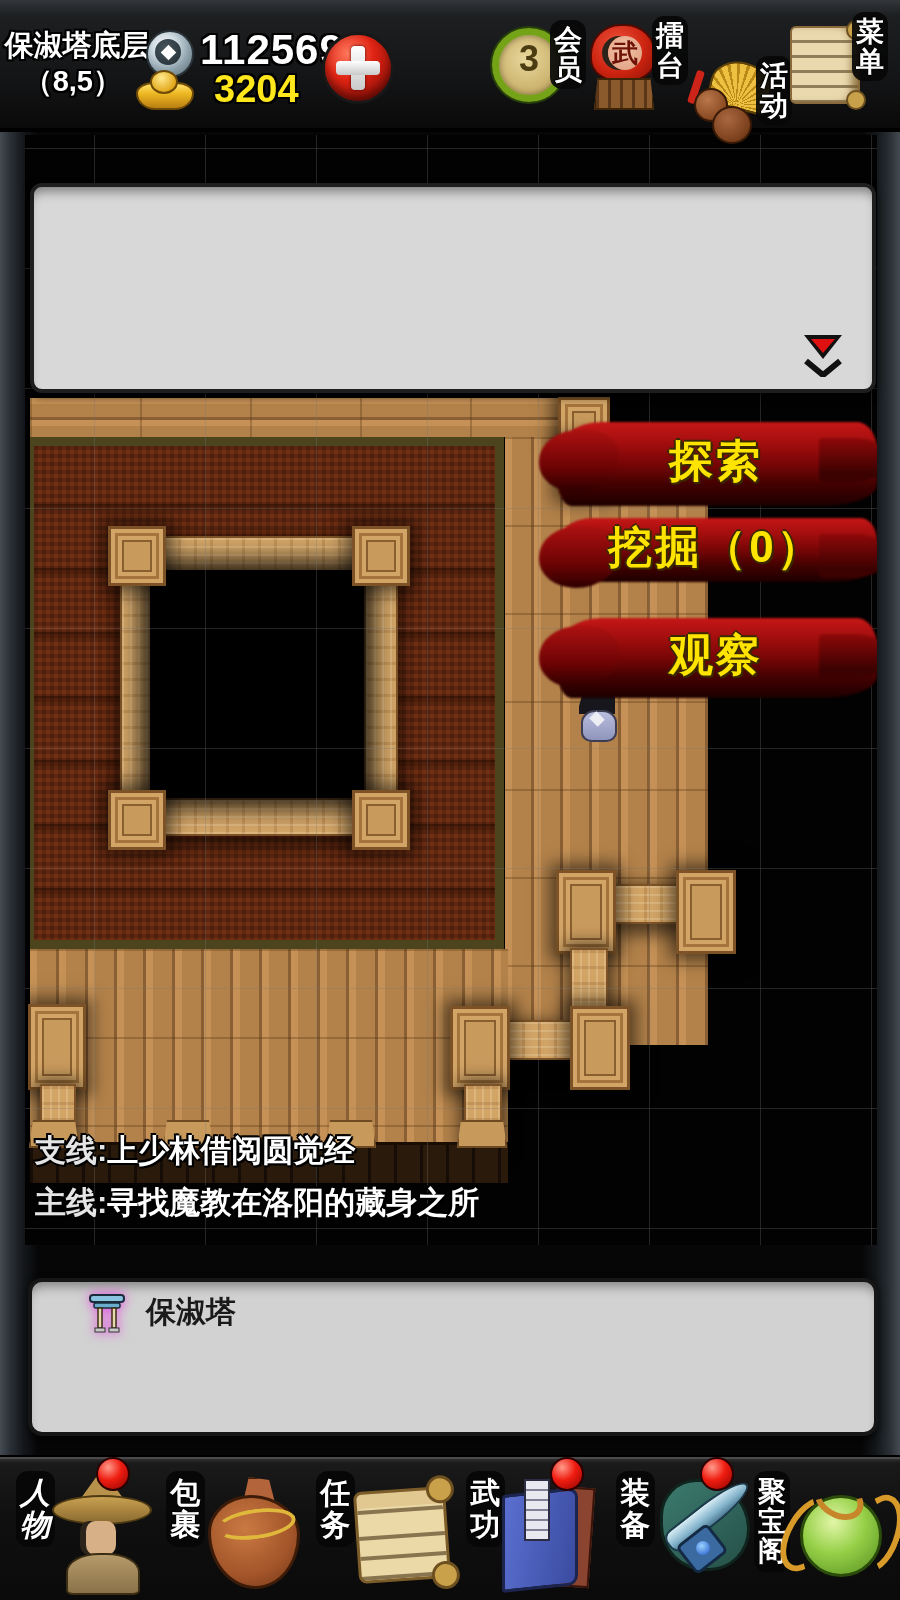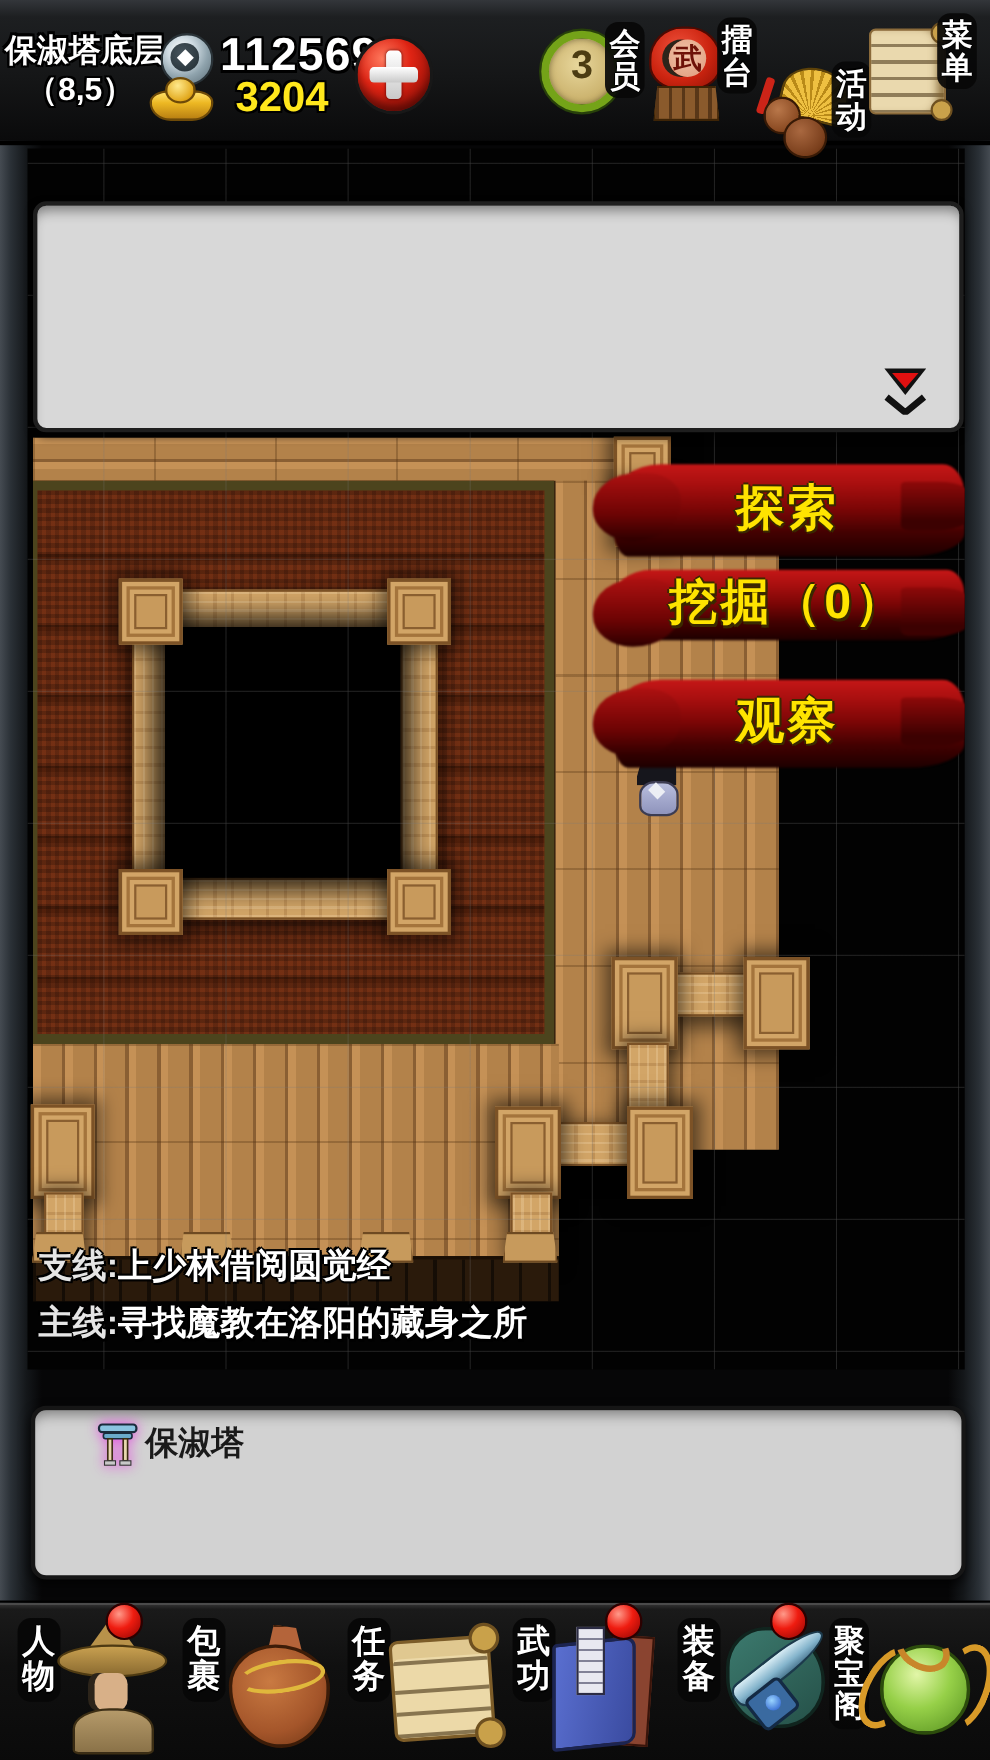--- a/index.html
+++ b/index.html
@@ -142,21 +142,21 @@
     font-size:44px;font-weight:bold;color:#ffe400;letter-spacing:3px;
     text-shadow:-2px 0 #3a2800,2px 0 #3a2800,0 -2px #3a2800,0 2px #3a2800,2px 2px #3a2800;}
   
   .quest-line{left:10px;width:620px;font-size:31px;font-weight:bold;z-index:6;white-space:nowrap;}
   .q-prefix{color:#e5e5e5;text-shadow:-2px 0 #000,2px 0 #000,0 -2px #000,0 2px #000,-2px -2px #000,2px 2px #000;}
   .q-text{color:#fff;text-shadow:-2px 0 #000,2px 0 #000,0 -2px #000,0 2px #000,-2px -2px #000,2px 2px #000;}
 
   
   #info-box{left:28px;top:1278px;width:842px;height:150px;z-index:5;background:#d2d2d2;
     border:4px solid #161616;border-radius:14px;box-shadow:inset 0 10px 12px -6px rgba(0,0,0,0.4),0 4px 10px rgba(0,0,0,0.7);}
-  #info-item{position:absolute;left:56px;top:8px;height:44px;display:flex;align-items:center;gap:6px;cursor:pointer;}
+  #info-item{position:absolute;left:56px;top:8px;height:44px;display:flex;align-items:center;gap:20px;cursor:pointer;}
   #gate-glow{width:38px;height:42px;position:relative;filter:drop-shadow(0 0 6px #e44ae0);}
   #info-label{font-size:30px;font-weight:bold;color:#1a1a1a;}
 
   
   #nav{left:0;top:1455px;width:900px;height:145px;z-index:6;
     background:linear-gradient(180deg,#3a3a3a 0,#1a1a1a 6px,#101010 40%,#0a0a0a 100%);
     border-top:2px solid #000;box-shadow:inset 0 2px 0 #4a4a4a;}
   .nav-item{position:absolute;top:4px;width:150px;height:140px;cursor:pointer;}
   .nav-label{position:absolute;left:8px;top:10px;width:1.15em;word-break:break-all;line-height:1.06;
     font-size:30px;font-weight:bold;color:#fff;background:rgba(6,6,6,0.92);border-radius:12px;padding:6px 2px;text-align:center;
@@ -330,21 +330,21 @@
           <rect x="24" y="17" width="4" height="20" fill="#e8d8b0" stroke="#3c2c14" stroke-width="1.5"></rect>
           <rect x="7" y="37" width="10" height="4" fill="#c8c8c8" stroke="#333" stroke-width="1"></rect>
           <rect x="21" y="37" width="10" height="4" fill="#c8c8c8" stroke="#333" stroke-width="1"></rect>
         </svg>
       </div>
       <div id="info-label">保淑塔</div>
     </div>
   </div>
 
   <div id="nav" class="abs">
-    <div class="nav-item" style="left:8px;">
+    <div class="nav-item" style="left:8px;font-style:italic;">
       <div class="nav-label">人物</div>
       <div class="icon-wrap">
         <div class="hat-top"></div>
         <div class="hat-brim"></div>
         <div class="face"></div>
         <div class="shoulders"></div>
       </div>
       <div class="red-dot" style="left:88px;top:-4px;"></div>
     </div>
     <div class="nav-item" style="left:158px;">

